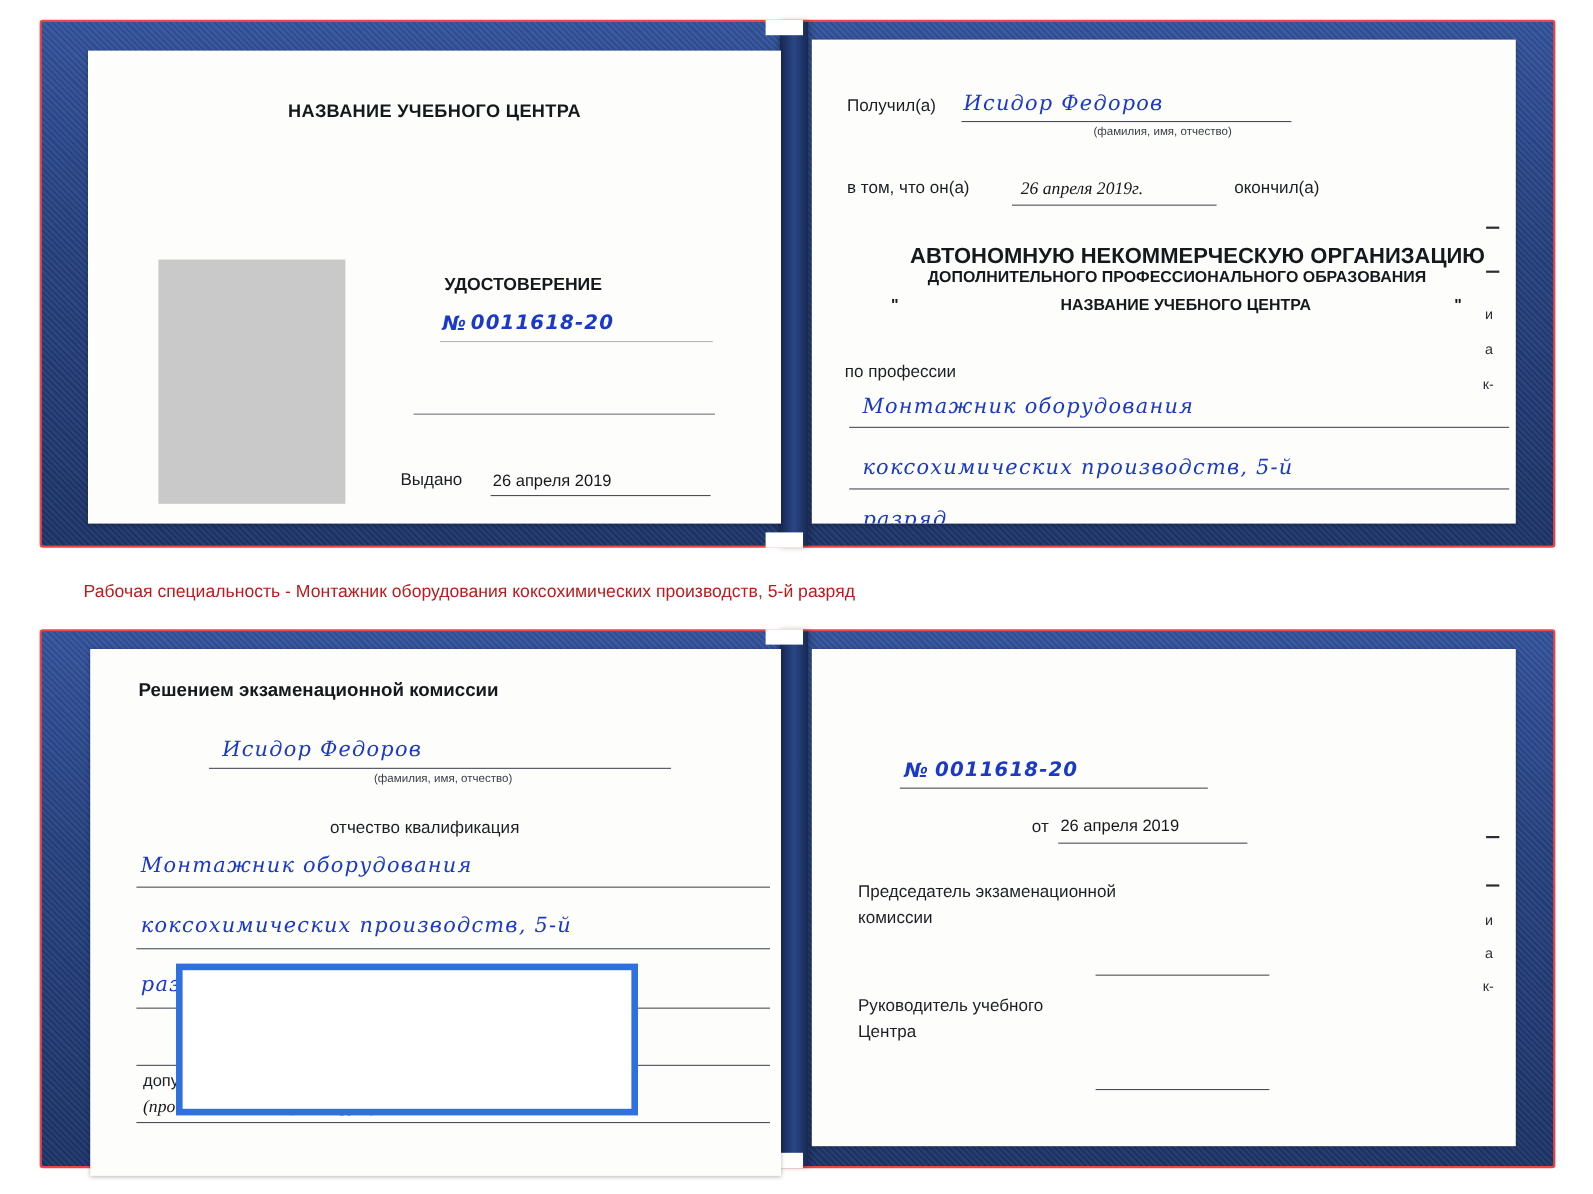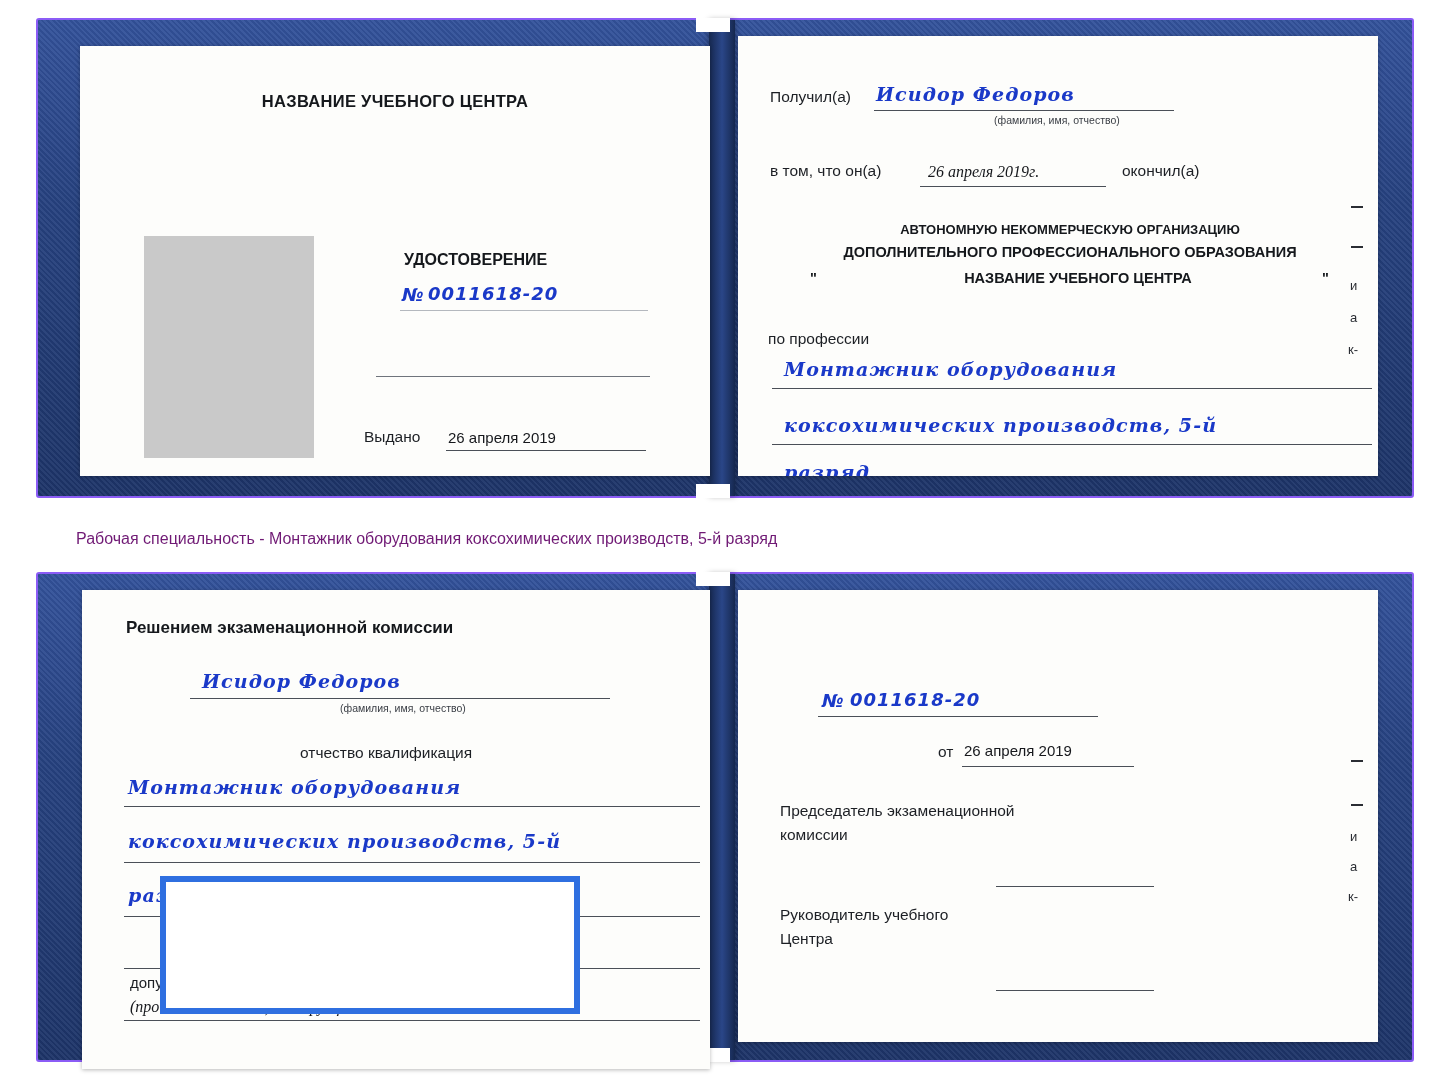--- a/index.html
+++ b/index.html
@@ -13,21 +13,21 @@
     width: 1448px;
     height: 1085px;
     background: #ffffff;
     overflow: hidden;
   }
 
   
   .book {
     position: absolute;
     background: #2b4a90;
-    border: 2px solid #8b5cf6;
+    border: 2px solid #ef4444;
     box-sizing: border-box;
     border-radius: 3px;
   }
   .book-top { left: 36px; top: 18px; width: 1378px; height: 480px; }
   .book-bottom { left: 36px; top: 572px; width: 1378px; height: 490px; }
 
   
   .cover {
     position: absolute;
     inset: 0;
@@ -84,21 +84,20 @@
   }
 
   
   .ink {
     color: #1a39c8;
     font-family: "DejaVu Serif", serif;
     font-style: italic;
     font-size: 19px;
     letter-spacing: 1.1px;
     white-space: nowrap;
-    font-weight: bold;
   }
   .ink-no {
     color: #1a39c8;
     font-family: "DejaVu Sans", sans-serif;
     font-weight: bold;
     font-style: italic;
     font-size: 18px;
     letter-spacing: 1px;
   }
   .type-it {
@@ -120,21 +119,21 @@
   .rule-dark { background: #4a4f57; }
 
   .photo-box {
     position: absolute;
     background: #c9c9c9;
   }
 
   .caption {
     position: absolute;
     font-size: 16px;
-    color: #701a75;
+    color: #b91c1c;
     white-space: nowrap;
   }
 
   
   .callout {
     position: absolute;
     border: 6px solid #2f6fe0;
     background: #ffffff;
     box-sizing: border-box;
   }
@@ -197,21 +196,21 @@
       <div class="blk lbl" style="left:32px; top:52px;">Получил(а)</div>
       <div class="blk ink" style="left:138px; top:47px;">Исидор Федоров</div>
       <div class="rule rule-dark" style="left:136px; top:74px; width:300px;"></div>
       <div class="blk lbl-sm" style="left:256px; top:78px;">(фамилия, имя, отчество)</div>
 
       <div class="blk lbl" style="left:32px; top:126px;">в том, что он(а)</div>
       <div class="blk type-it" style="left:190px; top:127px;">26 апреля 2019г.</div>
       <div class="rule rule-dark" style="left:182px; top:150px; width:186px;"></div>
       <div class="blk lbl" style="left:384px; top:126px;">окончил(а)</div>
 
-      <div class="blk lbl-bold" style="left:52px; top:186px; width:560px; text-align:center; font-size:13px;">АВТОНОМНУЮ НЕКОММЕРЧЕСКУЮ ОРГАНИЗАЦИЮ</div>
+      <div class="blk lbl-bold" style="left:52px; top:186px; width:560px; text-align:right; font-size:20px;">АВТОНОМНУЮ НЕКОММЕРЧЕСКУЮ ОРГАНИЗАЦИЮ</div>
       <div class="blk lbl-bold" style="left:22px; top:208px; width:620px; text-align:center; font-size:14.5px;">ДОПОЛНИТЕЛЬНОГО ПРОФЕССИОНАЛЬНОГО ОБРАЗОВАНИЯ</div>
       <div class="blk lbl-bold" style="left:72px; top:234px; font-size:14.5px;">"</div>
       <div class="blk lbl-bold" style="left:110px; top:234px; width:460px; text-align:center; font-size:14.5px;">НАЗВАНИЕ УЧЕБНОГО ЦЕНТРА</div>
       <div class="blk lbl-bold" style="left:584px; top:234px; font-size:14.5px;">"</div>
 
       <div class="blk lbl" style="left:30px; top:294px;">по профессии</div>
 
       <div class="blk ink" style="left:46px; top:322px;">Монтажник оборудования</div>
       <div class="rule rule-dark" style="left:34px; top:352px; width:600px;"></div>
 

